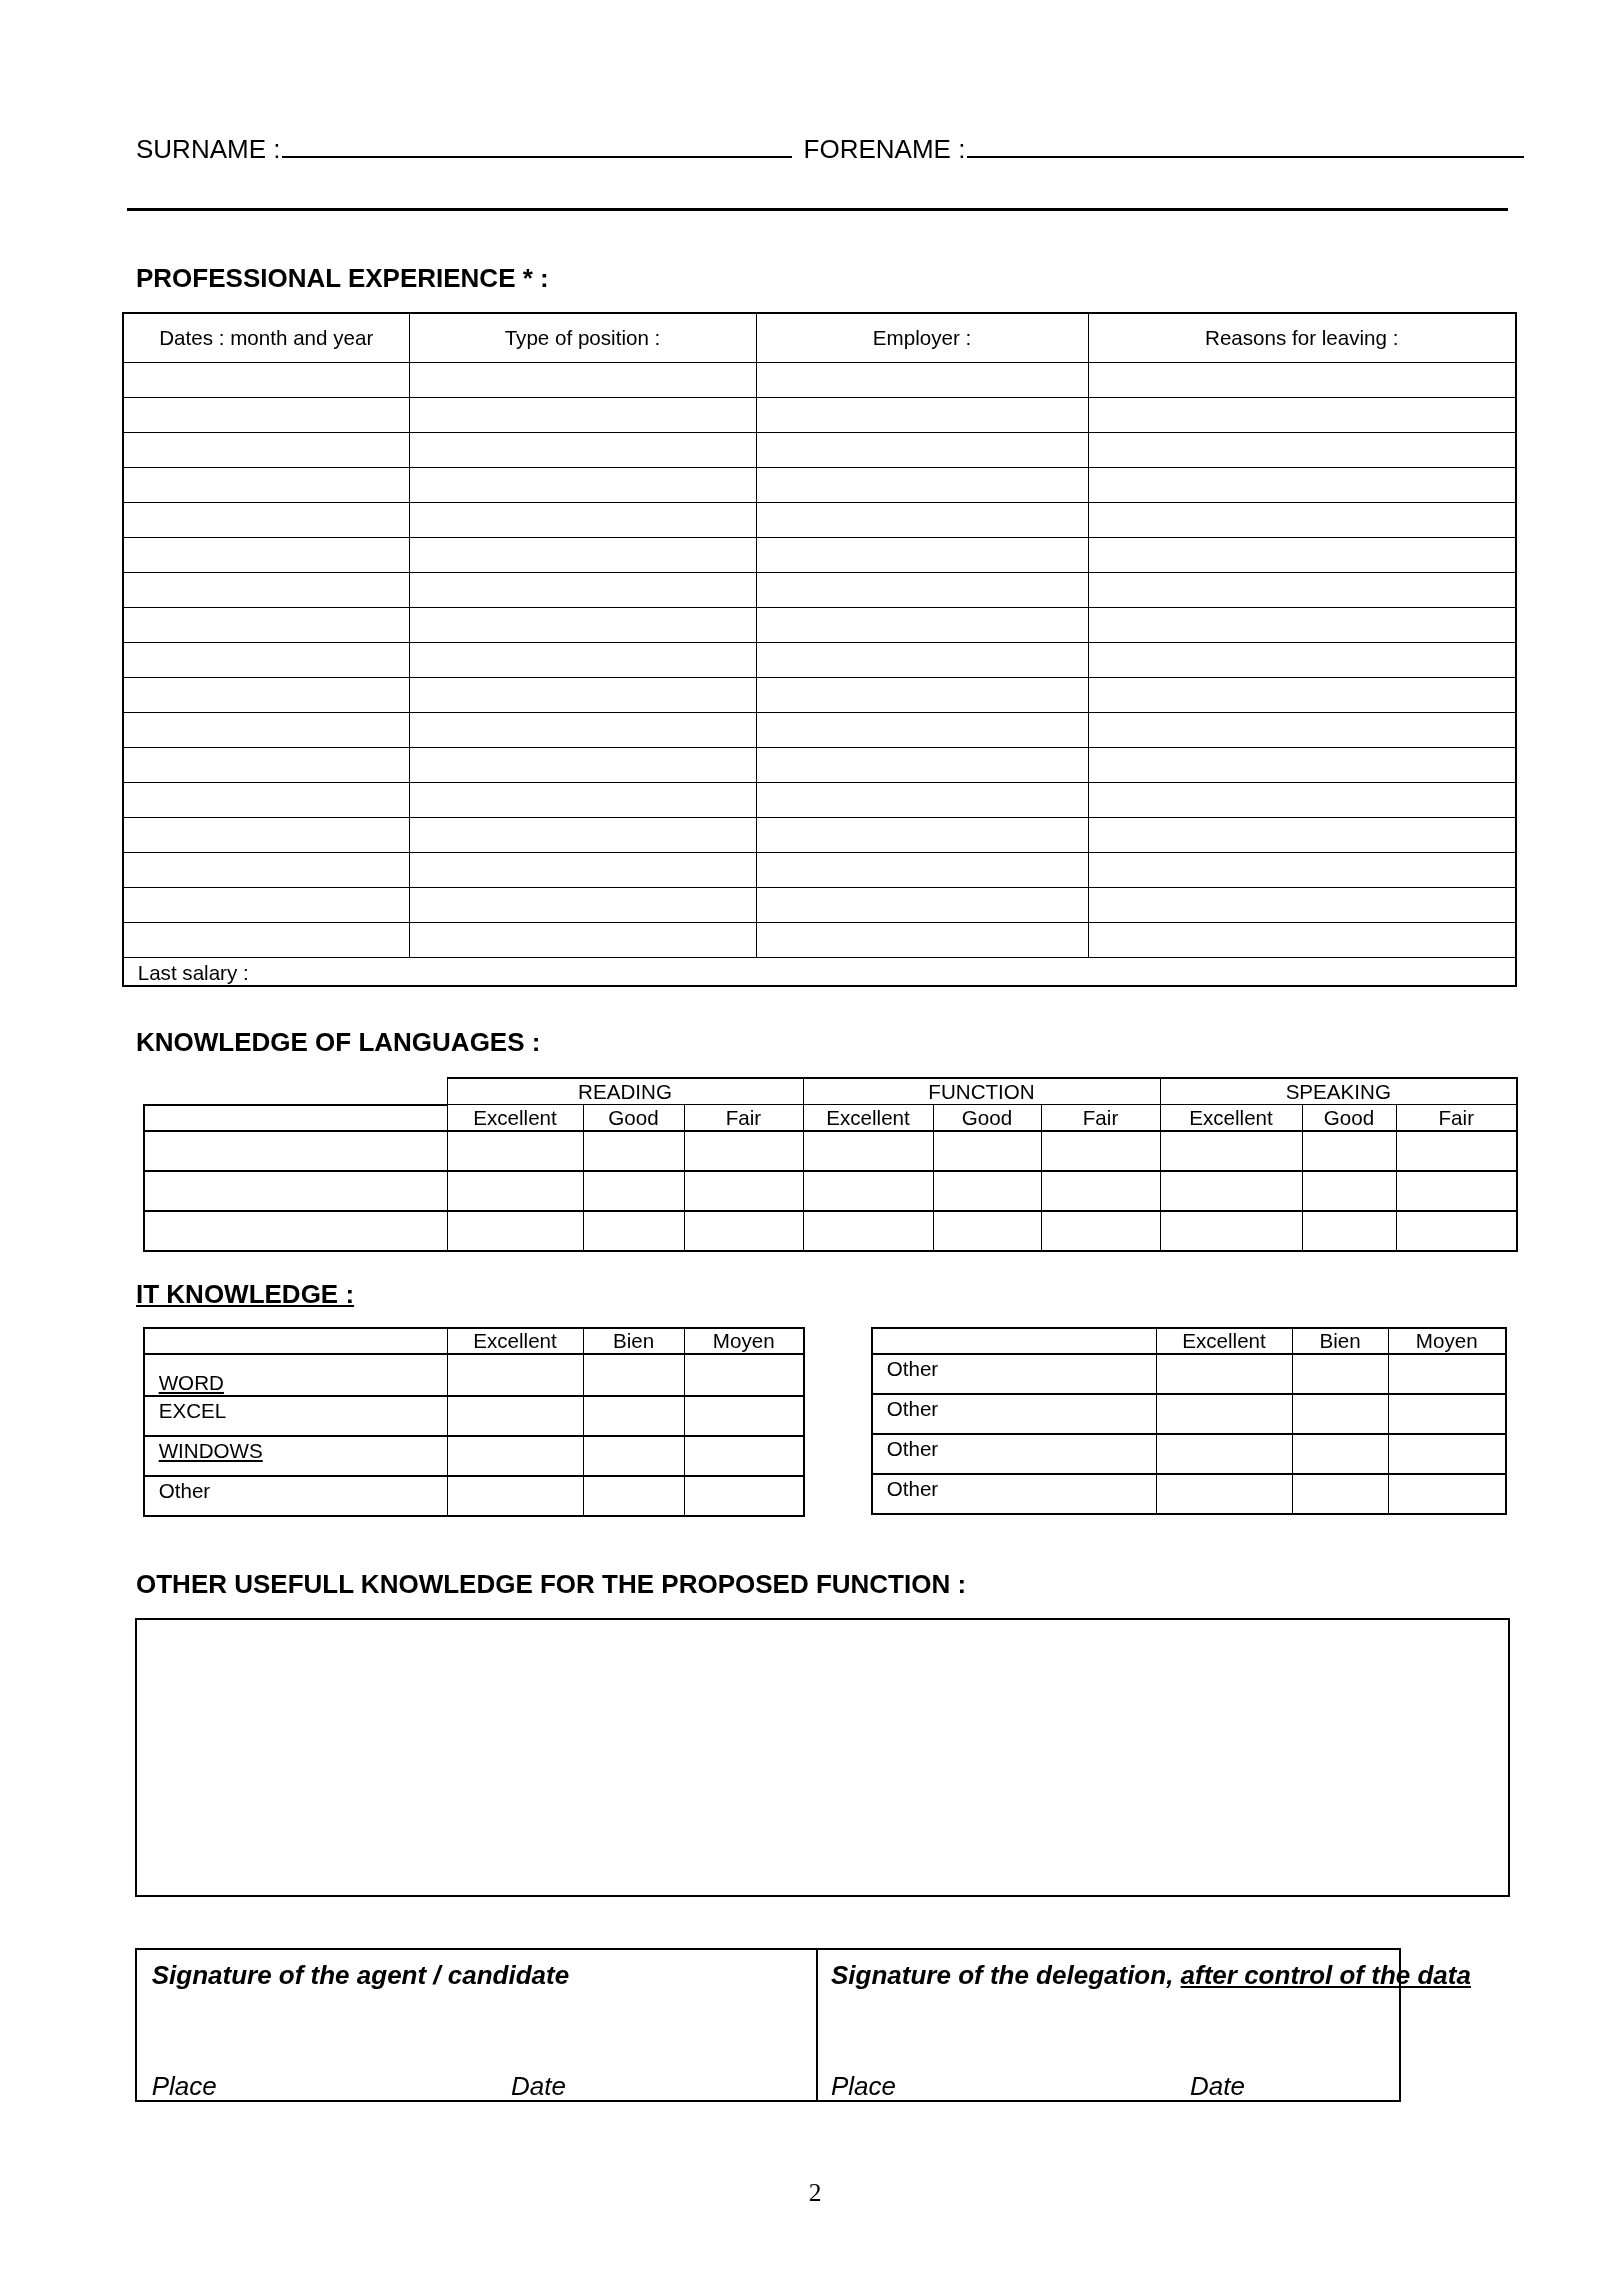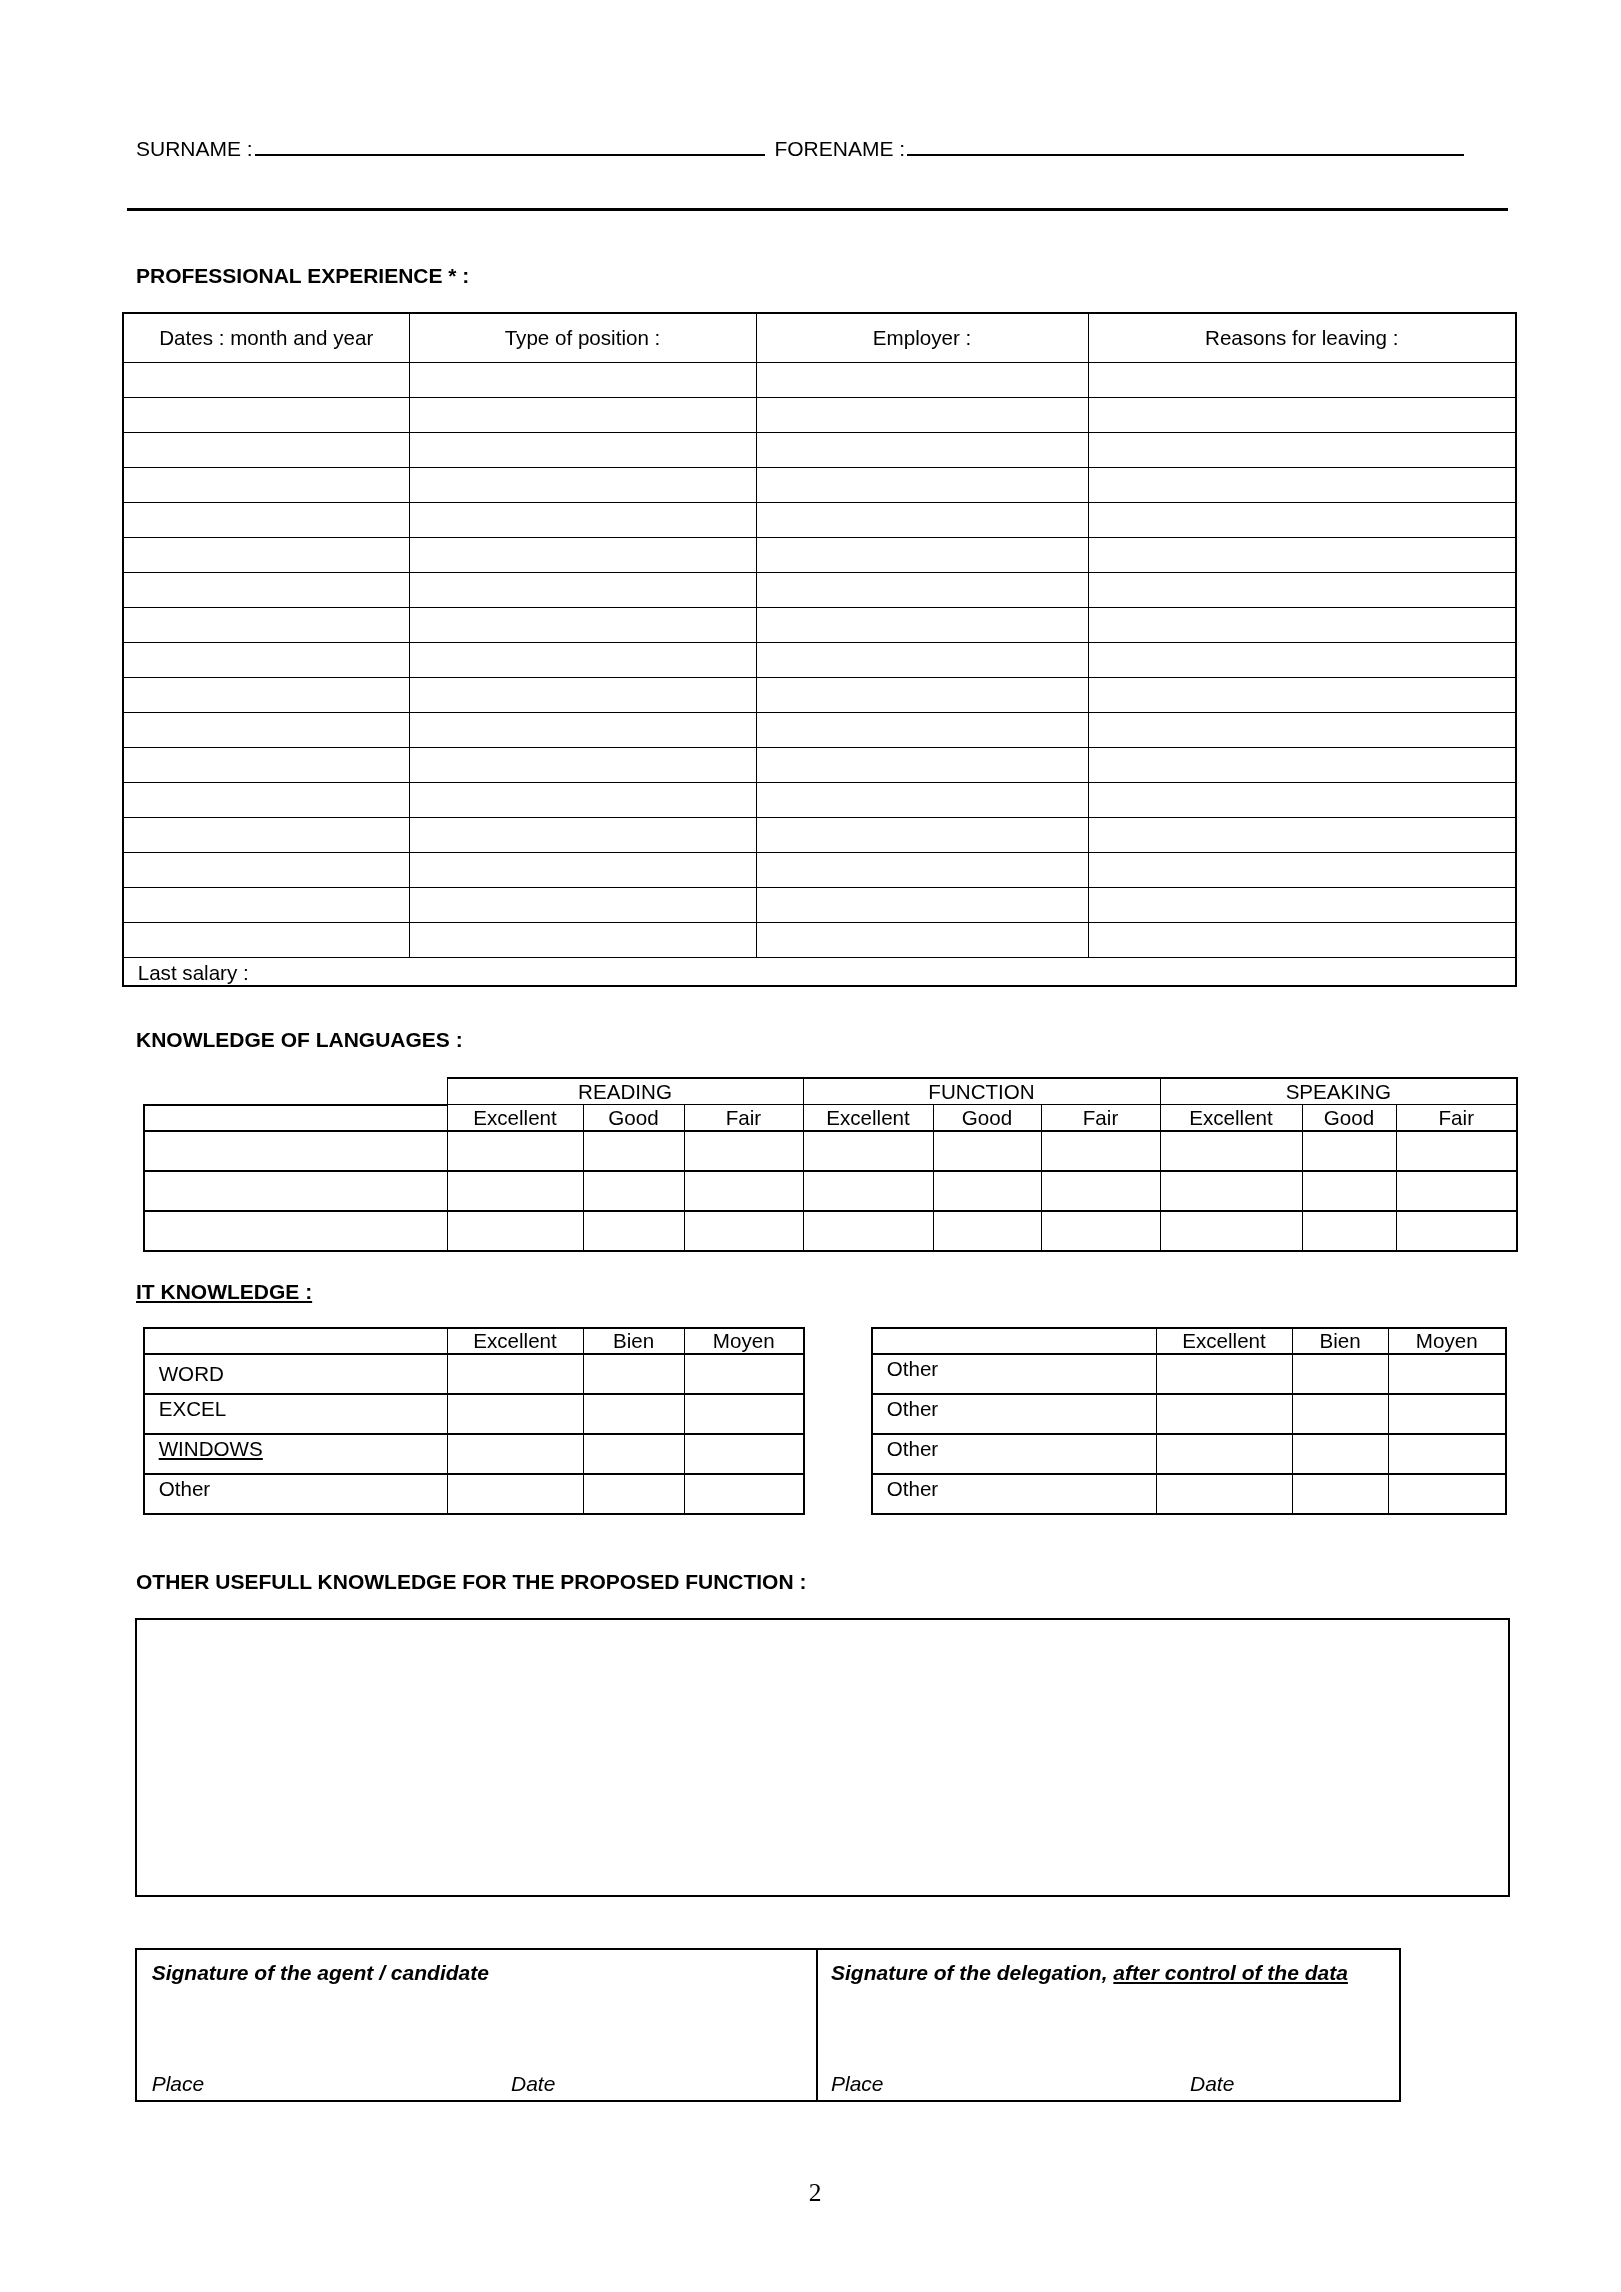--- a/index.html
+++ b/index.html
@@ -1,18 +1,18 @@
 <!DOCTYPE html>
 <html><head>
 <meta charset="utf-8">
 <style>
   html,body{margin:0;padding:0;background:#fff;}
   body{width:1621px;height:2293px;position:relative;font-family:"Liberation Sans",sans-serif;color:#000;overflow:hidden;}
   .abs{position:absolute;}
-  .txt{font-size:21px;line-height:1;white-space:nowrap;}
+  .txt{font-size:26px;line-height:1;white-space:nowrap;}
   .bold{font-weight:bold;}
   .blank{display:inline-block;border-bottom:2px solid #000;height:17.6px;vertical-align:baseline;margin:0 3.9px 0 2px;}
   .rule{position:absolute;background:#000;}
   table{border-collapse:collapse;position:absolute;table-layout:fixed;}
   td{border:1.5px solid #000;padding:0;font-size:20.6px;}
   .outer{border:2.9px solid #000;}
   .hc{text-align:center;}
   .pad{padding-left:13.7px;}
   .box{position:absolute;border:2.9px solid #000;box-sizing:border-box;}
   .u{text-decoration:underline;}
@@ -234,21 +234,21 @@
       <col style="width:120px">
     </colgroup>
   <tbody id="it-left">
       <tr style="height: 25.5px;">
         <td style="border-bottom: 2.9px solid rgb(0, 0, 0);"></td>
         <td class="hc" style="border-bottom: 2.9px solid rgb(0, 0, 0);">Excellent</td>
         <td class="hc" style="border-bottom: 2.9px solid rgb(0, 0, 0);">Bien</td>
         <td class="hc" style="border-bottom: 2.9px solid rgb(0, 0, 0);">Moyen</td>
       </tr>
       <tr style="height: 40px;">
-        <td class="pad" style="vertical-align: top; padding-top: 7px; border-bottom: 2.9px solid rgb(0, 0, 0);">WORD</td>
+        <td class="pad" style="vertical-align: top; padding-top: 16px; border-bottom: 2.9px solid rgb(0, 0, 0); text-decoration: underline;">WORD</td>
         <td style="border-bottom: 2.9px solid rgb(0, 0, 0);"></td>
         <td style="border-bottom: 2.9px solid rgb(0, 0, 0);"></td>
         <td style="border-bottom: 2.9px solid rgb(0, 0, 0);"></td>
       </tr>
       <tr style="height: 40px;">
         <td class="pad" style="vertical-align: top; padding-top: 2px; border-bottom: 2.9px solid rgb(0, 0, 0);">EXCEL</td>
         <td style="border-bottom: 2.9px solid rgb(0, 0, 0);"></td>
         <td style="border-bottom: 2.9px solid rgb(0, 0, 0);"></td>
         <td style="border-bottom: 2.9px solid rgb(0, 0, 0);"></td>
       </tr>

